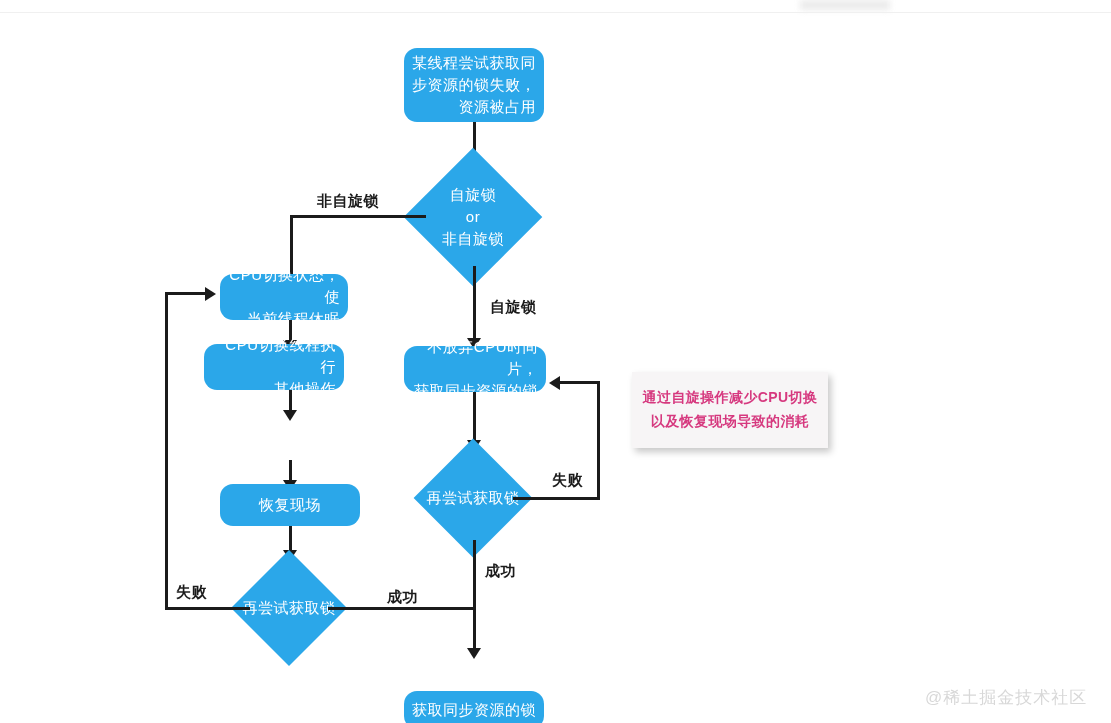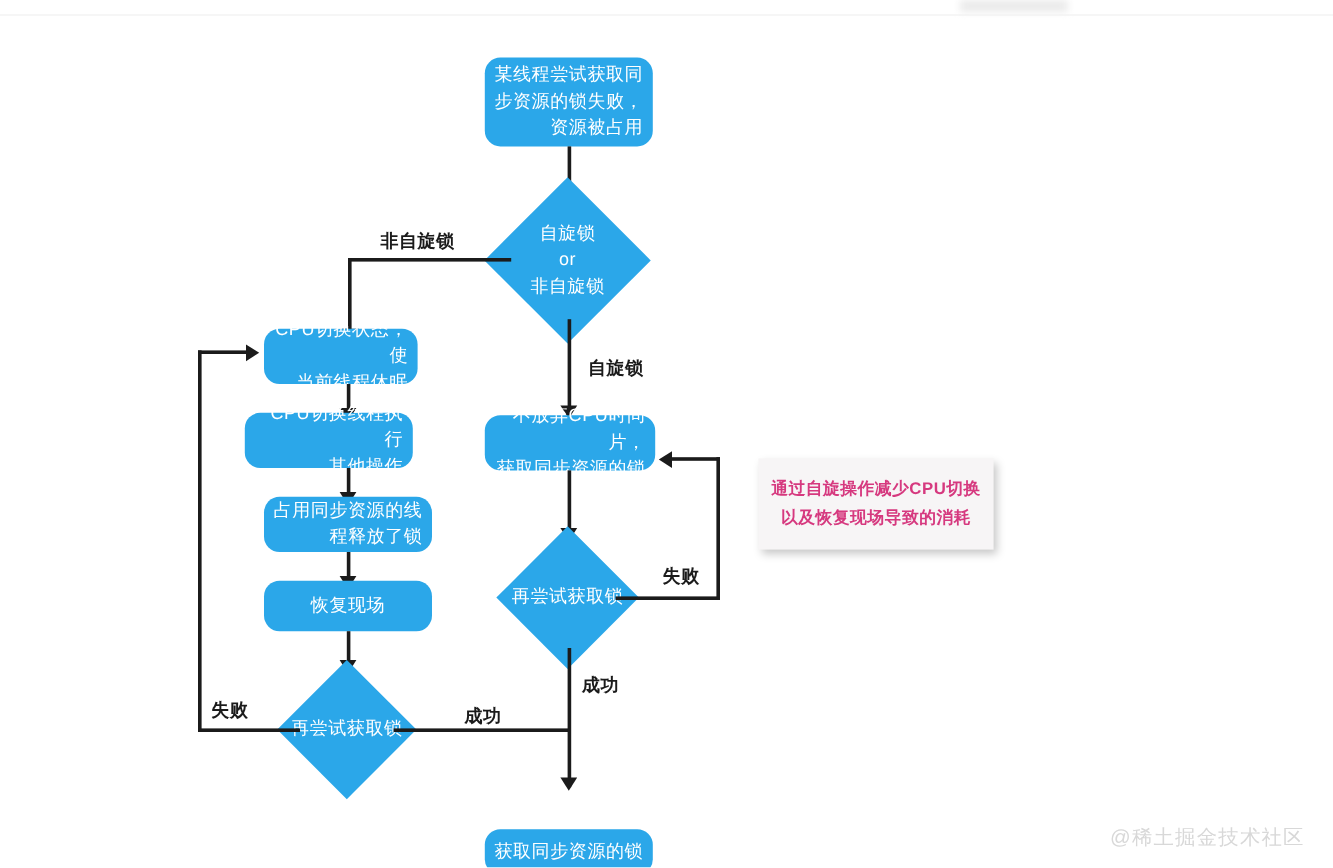--- a/index.html
+++ b/index.html
@@ -192,22 +192,20 @@
 
   <div class="line-v" style="left:288.5px; top:320px; height:24px;"></div>
   <div class="arrow-down" style="left:283px; top:340px;"></div>
 
   <div class="node box" style="left:204px; top:344px; width:140px; height:46px;">CPU切换线程执行
 其他操作</div>
 
   <div class="line-v" style="left:288.5px; top:390px; height:24px;"></div>
   <div class="arrow-down" style="left:283px; top:410px;"></div>
 
-  <div class="node box" style="left:220px; top:414px; width:140px; height:46px;">占用同步资源的线
-程释放了锁</div>
 
   <div class="line-v" style="left:288.5px; top:460px; height:24px;"></div>
   <div class="arrow-down" style="left:283px; top:480px;"></div>
 
   <div class="node box" style="left:220px; top:484px; width:140px; height:42px;">恢复现场</div>
 
   <div class="line-v" style="left:288.5px; top:526px; height:30px;"></div>
   <div class="arrow-down" style="left:283px; top:550px;"></div>
 
   <div class="diamond-wrap" style="left:248px; top:567px; width:82px; height:82px;">
@@ -240,20 +238,20 @@
   <div class="line-h" style="left:558px; top:381px; width:42px;"></div>
   <div class="arrow-left" style="left:549px; top:375.5px;"></div>
   <div class="edge-label" style="left:552px; top:471px;">失败</div>
 
   <div class="line-v" style="left:472.5px; top:540px; height:116px;"></div>
   <div class="arrow-down" style="left:467px; top:648px;"></div>
   <div class="edge-label" style="left:485px; top:562px;">成功</div>
 
   <div class="node box" style="left:404px; top:656px; width:140px; height:38px;margin-top:35px;">获取同步资源的锁</div>
 
-  <div class="note-card" style="left:632px; top:382px; width:196px; height:76px;">
+  <div class="note-card" style="left:632px; top:372px; width:196px; height:76px;">
     <div class="note-text">通过自旋操作减少CPU切换
 以及恢复现场导致的消耗</div>
   </div>
 
   <div class="wm-brand" style="left:925px; top:686px;">@稀土掘金技术社区</div>
 
 </div>
 
 </body></html>

